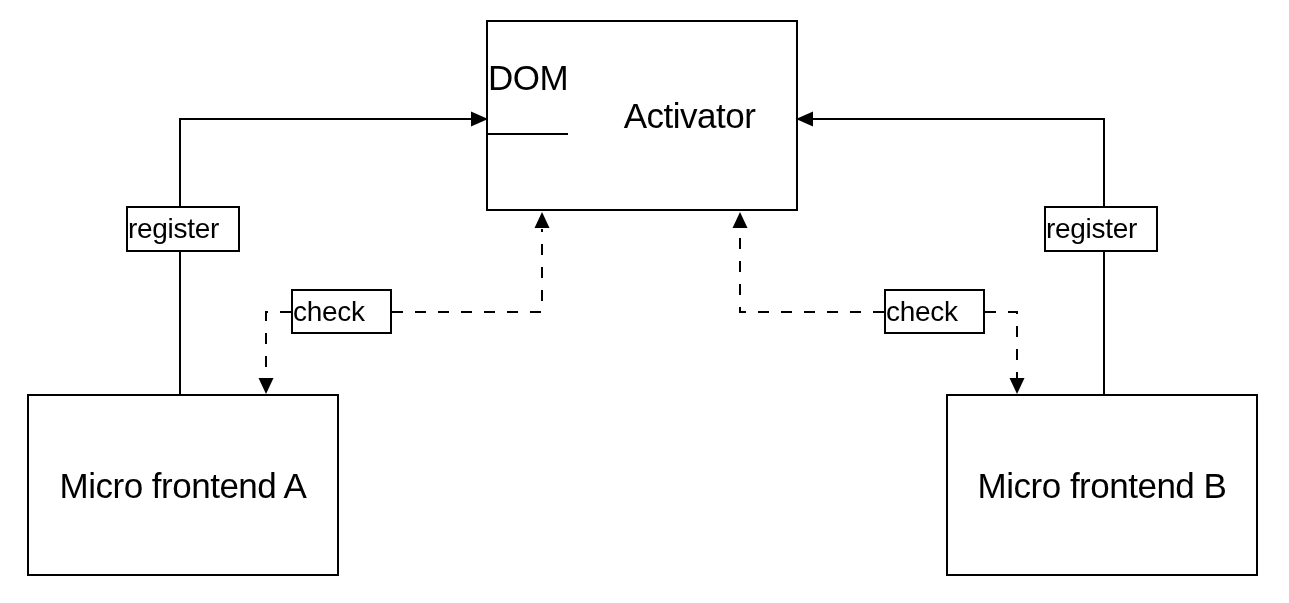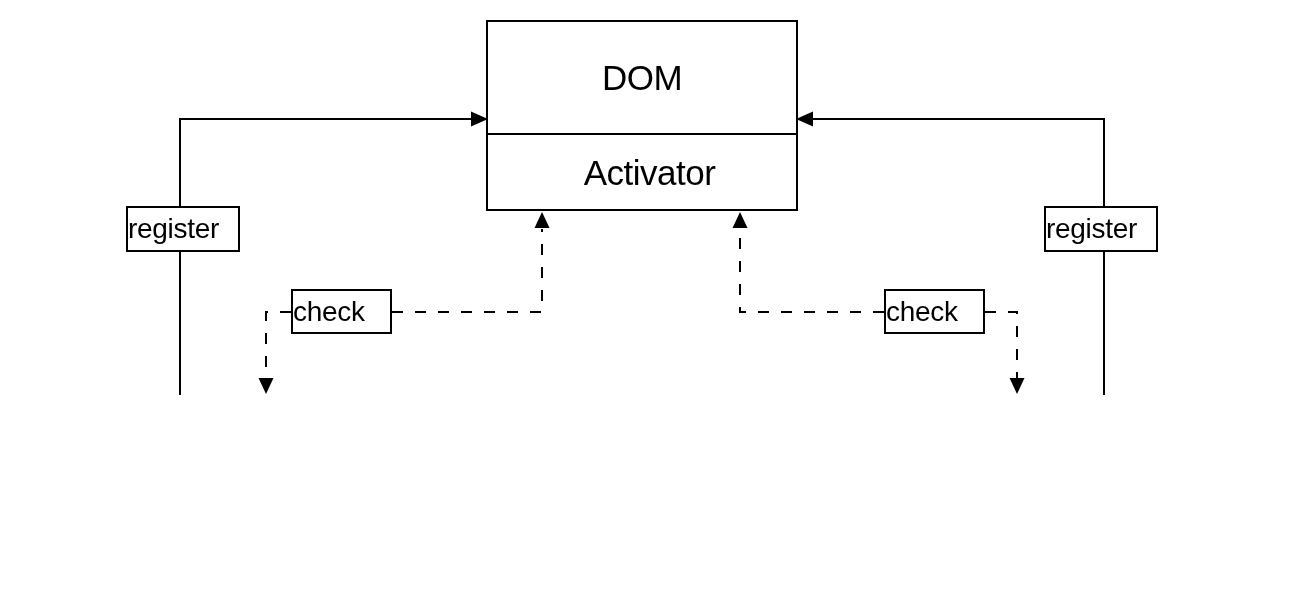--- a/index.html
+++ b/index.html
@@ -35,21 +35,21 @@
   }
   .node-label {
     font-size: 35px;
     line-height: 1;
     letter-spacing: -0.5px;
     white-space: nowrap;
   }
   .compound {
     left: 486px; top: 20px;
     width: 312px; height: 191px;
-    flex-direction: column;
+    flex-direction: row;
     align-items: stretch;
     justify-content: flex-start;
     padding: 0;
   }
   .compound .row-top {
     box-sizing: border-box;
     height: 113px;
     border-bottom: 2px solid #000000;
     display: flex;
     align-items: center;
@@ -112,21 +112,27 @@
 
   <div class="node compound">
     <div class="row-top">
       <span class="node-label">DOM</span>
     </div>
     <div class="row-bottom">
       <span class="node-label">Activator</span>
     </div>
   </div>
 
+  <div class="node box-a">
+    <span class="node-label">Micro frontend A</span>
+  </div>
 
+  <div class="node box-b">
+    <span class="node-label">Micro frontend B</span>
+  </div>
 
   <div class="edge-label register-a">
     <span>register</span>
   </div>
   <div class="edge-label register-b">
     <span>register</span>
   </div>
   <div class="edge-label check-a">
     <span>check</span>
   </div>

